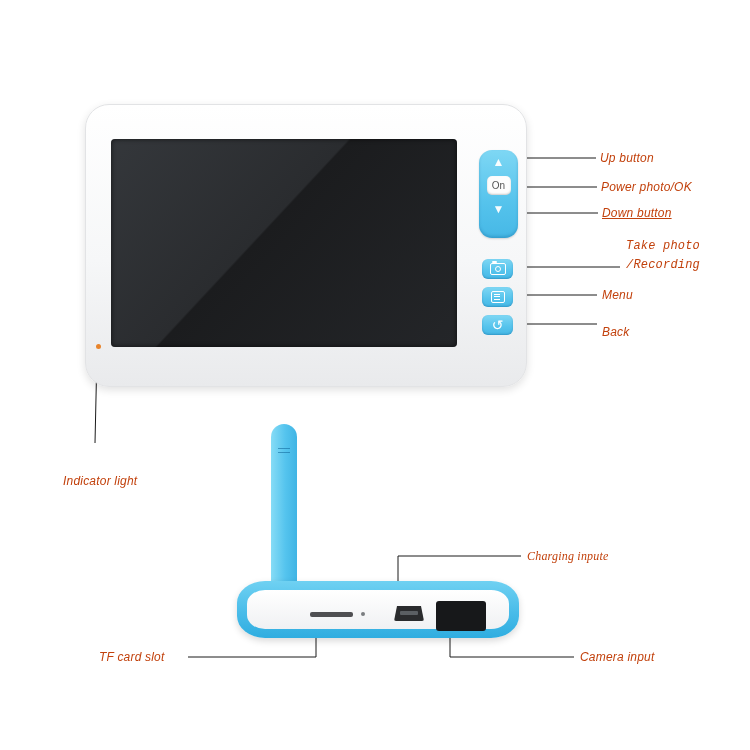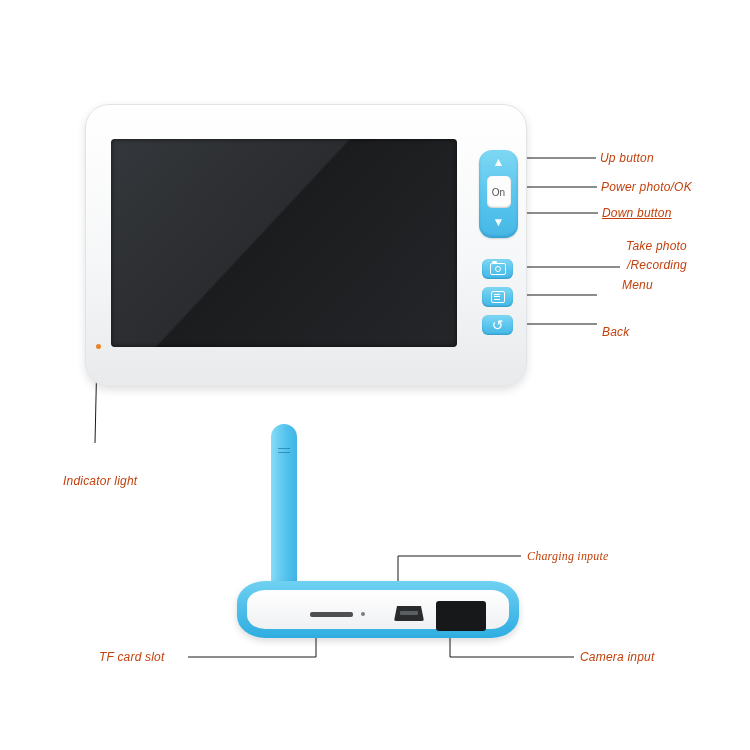--- a/index.html
+++ b/index.html
@@ -40,21 +40,21 @@
   .rocker {
     position:absolute; left:393px; top:45px; width:39px; height:88px;
     border-radius:13px;
     background:linear-gradient(180deg,#7ed7f4 0%,#55c3ec 60%,#46b8e6 100%);
     box-shadow:inset 0 -2px 3px rgba(0,80,130,.25), 0 1px 2px rgba(0,0,0,.15);
     display:flex; flex-direction:column; align-items:center;
     padding-top:6px; gap:8px; box-sizing:border-box;
   }
   .arrow-glyph { color:rgba(255,255,255,.95); font-size:12px; line-height:12px; font-style:normal; }
   .on-btn {
-    width:24px; height:32px; background:#fdfdfd; border-radius:5px;
+    width:24px; height:19px; background:#fdfdfd; border-radius:5px;
     display:flex; align-items:center; justify-content:center;
     font-size:10px; color:#555; font-style:normal;
     box-shadow:inset 0 -1px 2px rgba(0,0,0,.2);
   }
 
   .side-btn {
     position:absolute; left:396px; width:31px; height:20px; border-radius:6px;
     background:linear-gradient(180deg,#7ed7f4 0%,#55c3ec 60%,#46b8e6 100%);
     box-shadow:inset 0 -1px 2px rgba(0,80,130,.3);
     display:flex; align-items:center; justify-content:center;
@@ -167,26 +167,26 @@
       </span>
     </div>
   </div>
 
   <div class="label" style="left:600px; top:149px;">Up button</div>
 
   <div class="label" style="left:601px; top:178px;">Power photo/OK</div>
 
   <div class="label" style="left:602px; top:204px;text-decoration:underline;">Down button</div>
 
-  <div class="label" style="left:626px; top:237px;">
+  <div class="label" style="left:626px; top:237px;font-family:Liberation Mono, monospace;">
     <span style="display:block;">Take photo</span>
     <span style="display:block;text-align:right;">/Recording</span>
   </div>
 
-  <div class="label" style="left:602px; top:276px;margin-left:20px;">Menu</div>
+  <div class="label" style="left:602px; top:286px;">Menu</div>
 
   <div class="label" style="left:602px; top:315px;margin-top:8px;">Back</div>
 
   <div class="label" style="left:63px; top:448px;margin-top:24px;">Indicator light</div>
 
   <div class="label" style="left:527px; top:547px;font-family:Liberation Serif, serif;">Charging inpute</div>
 
   <div class="label" style="left:99px; top:648px;">TF card slot</div>
 
   <div class="label" style="left:580px; top:648px;">Camera input</div>

